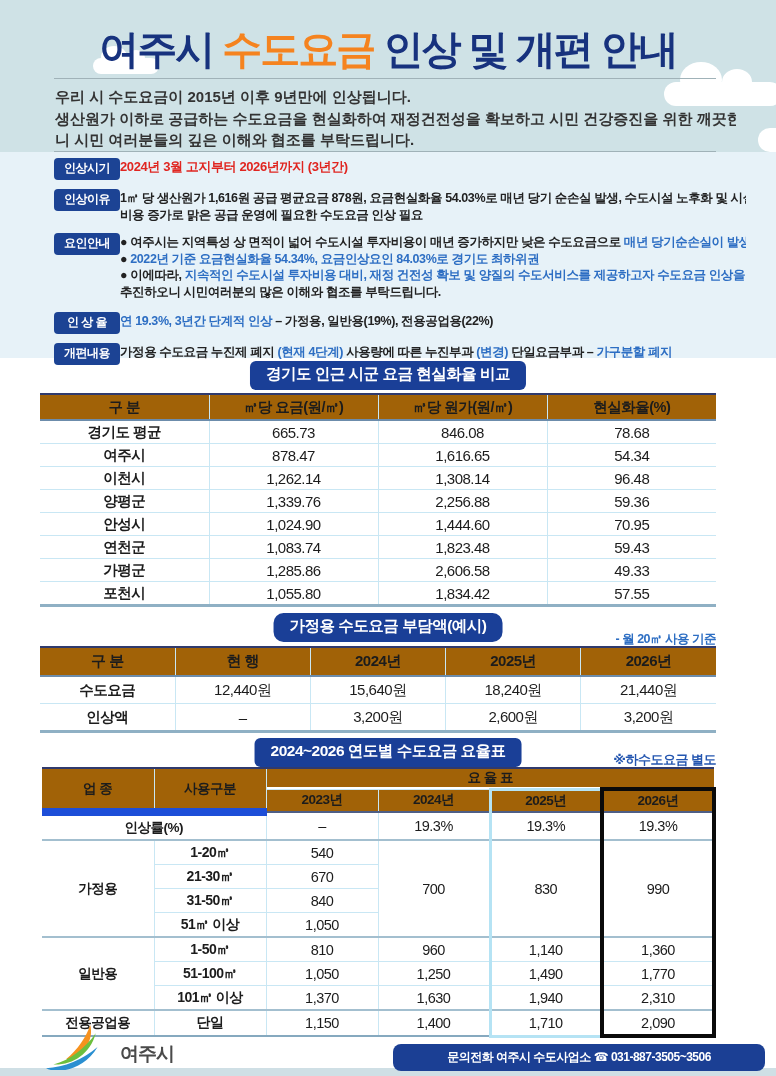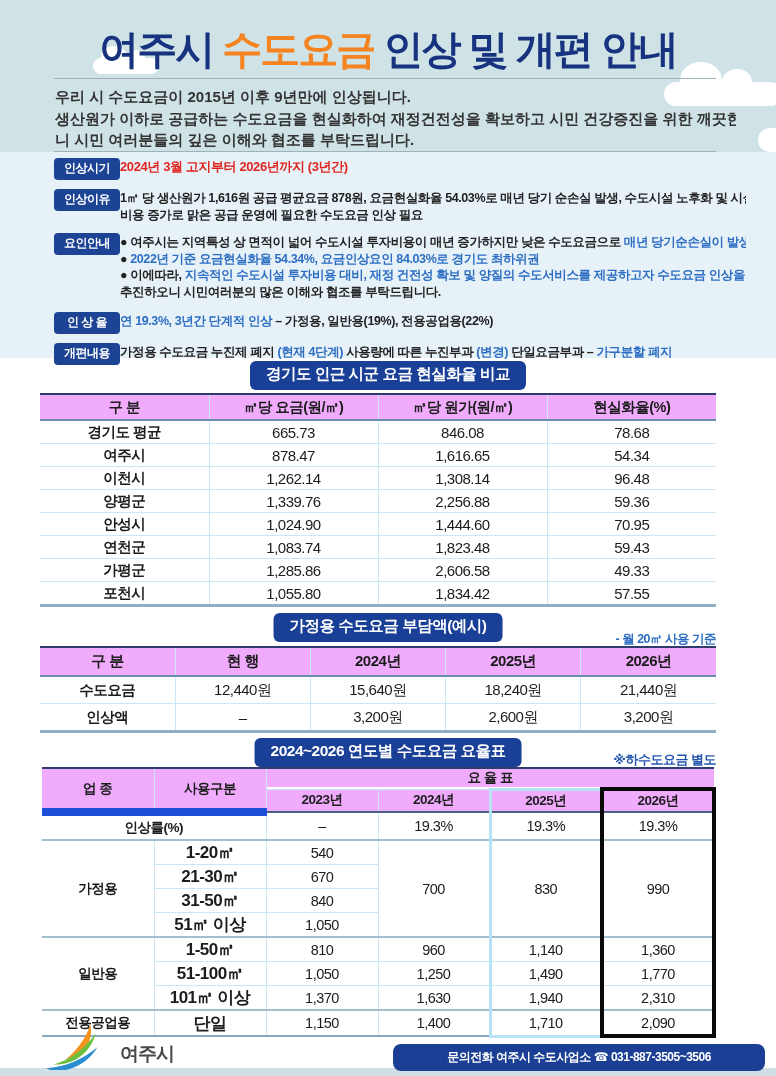--- a/index.html
+++ b/index.html
@@ -40,31 +40,31 @@
     letter-spacing:-0.5px;white-space:nowrap;}
   .info-lines{flex:1;min-width:0;overflow:hidden;padding-top:1px;}
   .info-lines .ln{white-space:nowrap;overflow:hidden;font-size:12.5px;font-weight:700;
     letter-spacing:-0.4px;line-height:16.5px;color:#222;}
   .seg-dark{color:#222;} .seg-blue{color:#2d6ec3;} .seg-red{color:#e02520;font-size:13px;}
   .mb1{margin-bottom:9px;} .mb2{margin-bottom:10px;} .mb3{margin-bottom:12px;}
   
   .sec-btn{position:absolute;left:50%;transform:translateX(-50%);background:#1a3f97;
     color:#fff;font-size:15.5px;font-weight:700;padding:3px 16px 5px;border-radius:6px;
     white-space:nowrap;letter-spacing:-0.5px;}
-  .sb1{top:361px;} .sb2{top:613px;} .sb3{top:738px;}
+  .sb1{top:361px;} .sb2{top:613px;border-radius:10px;} .sb3{top:738px;}
   .side-note{position:absolute;right:60px;color:#2d6ec3;font-weight:700;
     letter-spacing:-0.5px;white-space:nowrap;}
   .note2{top:631px;font-size:12.5px;}
   .note3{top:751px;font-size:13px;color:#2456b0;}
   
   table.sheet{border-collapse:collapse;table-layout:fixed;width:676px;
     border-top:2px solid #303a6d;}
   table.sheet th,table.sheet td{border:1px solid #c9e7f4;text-align:center;
     vertical-align:middle;padding:0;color:#1c1c1c;letter-spacing:-0.5px;overflow:hidden;white-space:nowrap;}
-  table.sheet th{background:#f0abfc;font-size:14.5px;font-weight:700;}
+  table.sheet th{background:#a16207;font-size:14.5px;font-weight:700;}
   table.sheet td{font-size:15px;font-weight:500;background:#fff;}
   .twrap{position:absolute;left:40px;}
   .tw1{top:393px;} .tw2{top:646px;} .tw3{top:767px;left:42px;}
   
   #t1{border-bottom:3px solid #8fb0c4;}
   #t1 th{height:24px;border-bottom:2px solid #6c8cab;}
   #t1 td{height:22px;}
   #t1 th:first-child,#t1 td:first-child{border-left:0;}
   #t1 th:last-child,#t1 td:last-child{border-right:0;}
   #t1 td.lbl{font-weight:700;font-size:14.5px;}
@@ -77,21 +77,21 @@
   #t2 td.lbl{font-weight:700;font-size:14.5px;}
   
   #t3{width:674px;border-bottom:2px solid #86a9bf;}
   #t3 th{font-size:13.5px;}
   #t3 thead tr.hr1 th{height:18px;}
   #t3 thead tr.hr2 th{height:20px;border-bottom:2px solid #4e5e85;}
   #t3 th[rowspan]{border-bottom:8px solid #1d4ed8;margin-top:8px;}
   #t3 td{height:23px;font-size:14.5px;}
   #t3 .edge{border-left:0;} #t3 .redge{border-right:0;}
   #t3 td.lb{font-weight:700;font-size:13.5px;background:#fff;}
-  #t3 td.use{font-size:17px;font-weight:600;}
+  #t3 td.use{font-size:14px;font-weight:600;}
   #t3 .gtop{border-top:2px solid #a3bfcf;}
   #t3 .c25{border-left:3px solid #b5e3f4;border-right:3px solid #b5e3f4;}
   #t3 .t25{border-top:3px solid #b5e3f4;}
   #t3 .b25{border-bottom:3px solid #b5e3f4;}
   #t3 .c26{border-left:4px solid #0a0a0a;border-right:4px solid #0a0a0a;}
   #t3 .t26{border-top:4px solid #0a0a0a;}
   #t3 .b26{border-bottom:4px solid #0a0a0a;}
   
   .logo{position:absolute;left:44px;top:1024px;display:flex;align-items:flex-end;}
   .logo-text{font-size:19px;font-weight:700;color:#4a4a4a;letter-spacing:-1px;padding:0 0 3px 2px;}

